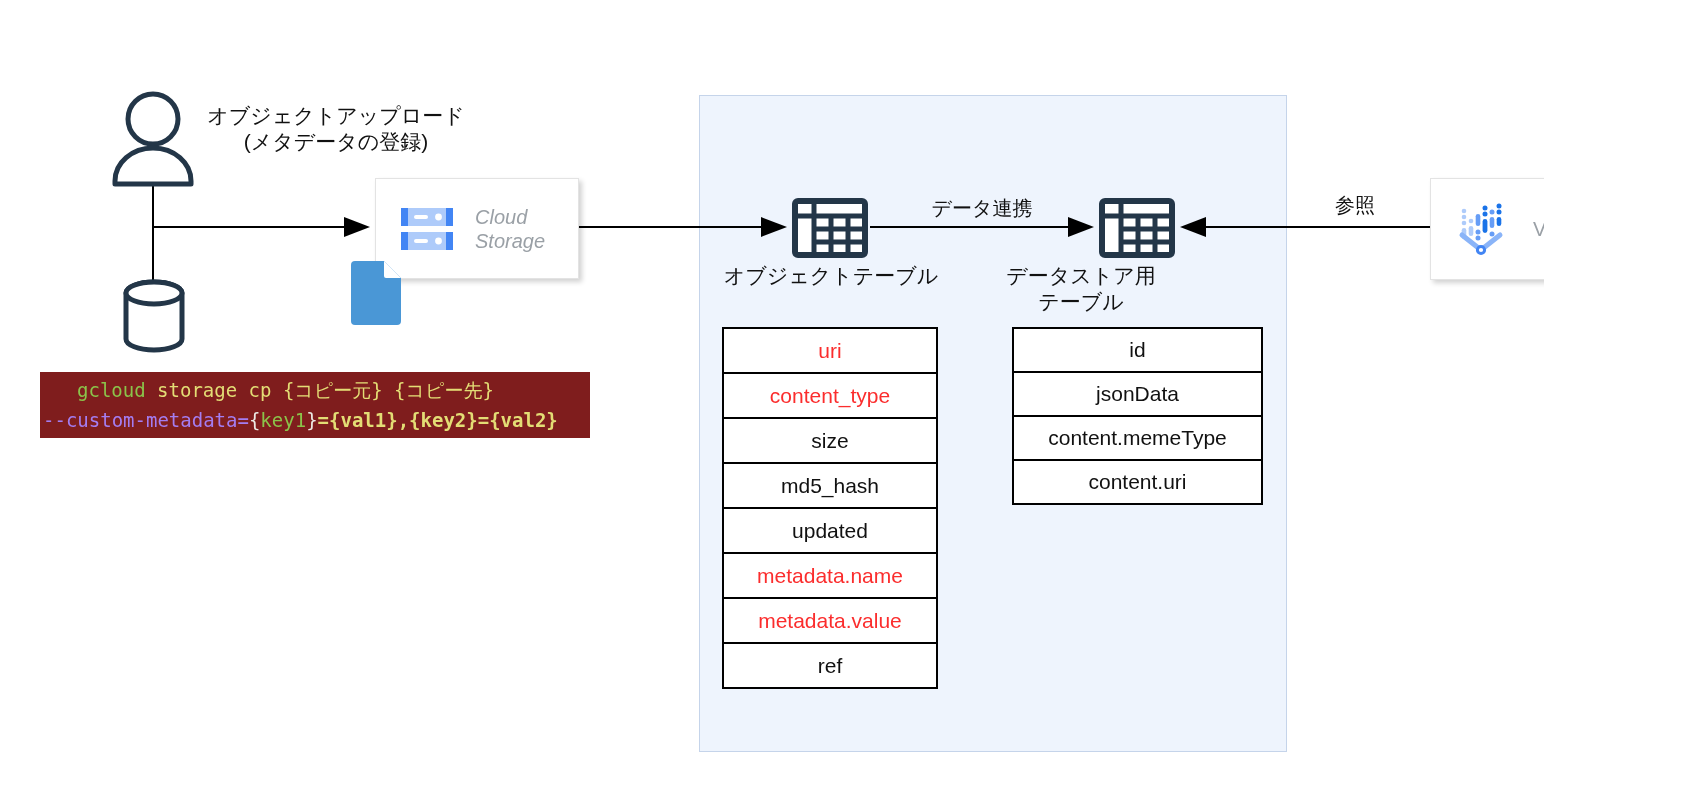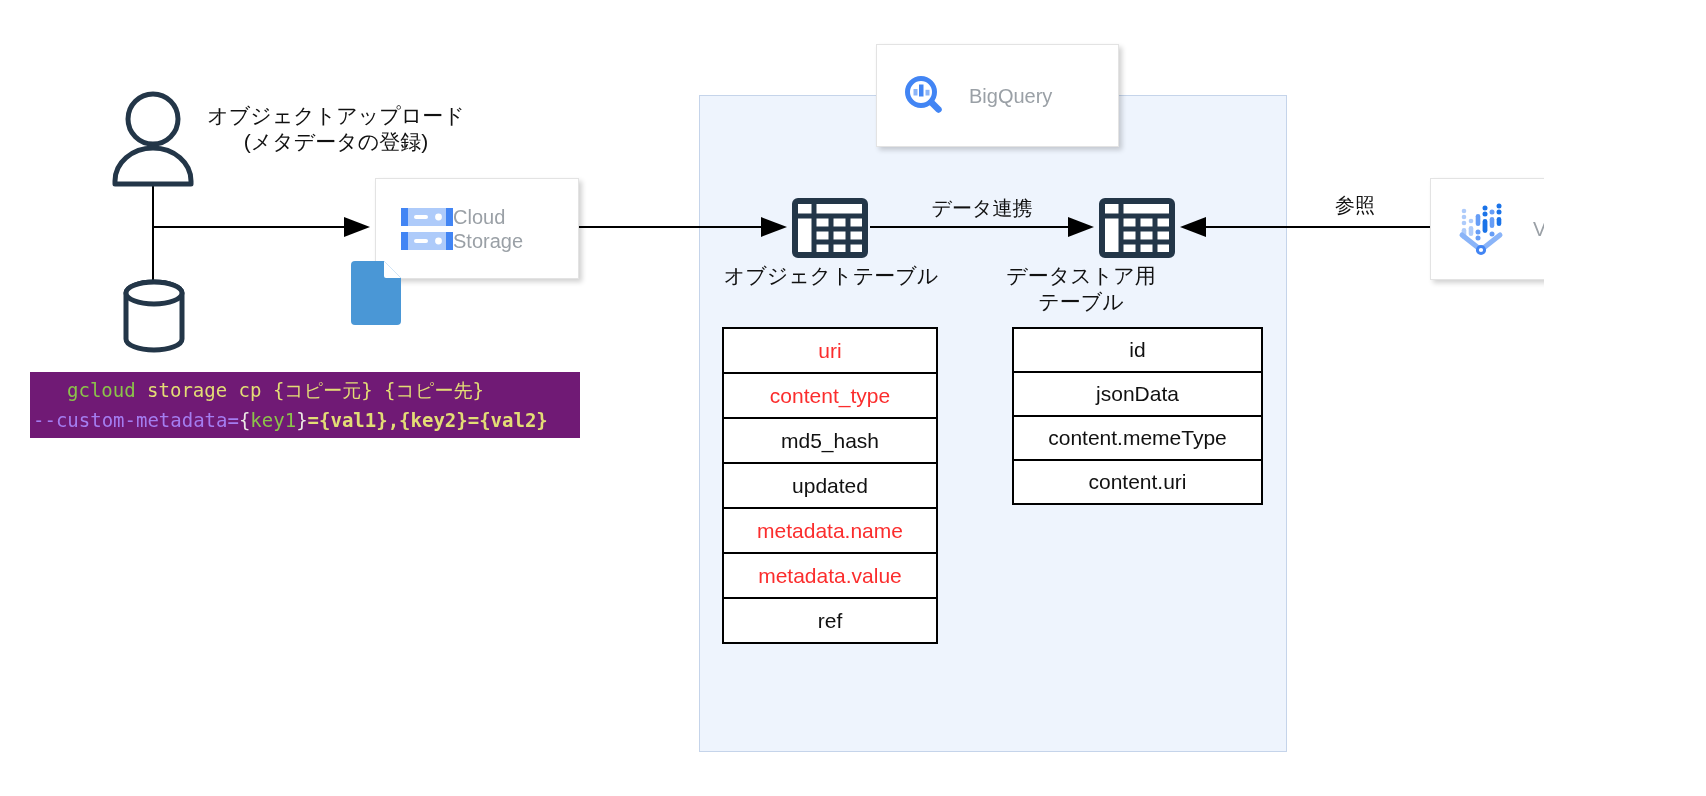--- a/index.html
+++ b/index.html
@@ -13,35 +13,35 @@
           border:1px solid #c5d4ea;z-index:0;}
 
   
   .card{position:absolute;background:#ffffff;border:1px solid #e3e3e3;
         box-shadow:3px 3px 5px rgba(0,0,0,.18);display:flex;align-items:center;z-index:2;}
   .card-cs{left:375px;top:178px;width:202px;height:99px;}
   .card-bq{left:876px;top:44px;width:241px;height:101px;z-index:3;}
   .card-vx{left:1430px;top:178px;width:233px;height:100px;}
   .card-label{color:#9aa0a6;font-size:20px;line-height:24px;}
   .card-cs .card-icon{margin-left:25px;}
-  .card-cs .card-label{width:86px;}
+  .card-cs .card-label{margin-left:22px;width:86px;font-style:italic;}
   .card-bq .card-icon{margin-left:26px;}
   .card-bq .card-label{margin-left:22px;}
   .card-vx .card-icon{margin-left:24px;}
   .card-vx .card-label{margin-left:20px;}
 
   
   .doc-icon{left:350px;top:260px;width:52px;height:66px;z-index:4;}
 
   
   .actor-label{left:206px;top:103px;width:260px;text-align:center;
                font-size:21px;line-height:26px;color:#111;z-index:2;}
 
   
-  .code-block{left:30px;top:372px;width:550px;height:66px;background:#701a75;
+  .code-block{left:40px;top:372px;width:550px;height:66px;background:#7f1d1d;
               z-index:2;padding-top:3px;box-sizing:border-box;}
   .code-line{height:30px;line-height:30px;font-family:"DejaVu Sans Mono","Liberation Mono",monospace;
              font-size:19px;white-space:pre;padding-left:3px;}
   .code-line.indent{padding-left:37px;}
 
   
   .tbl-icon{position:absolute;width:78px;height:62px;z-index:2;}
   .tbl-icon-1{left:791px;top:197px;}
   .tbl-icon-2{left:1098px;top:197px;}
   .icon-label{position:absolute;text-align:center;font-size:21px;line-height:26px;color:#111;z-index:2;}
@@ -123,30 +123,20 @@
       </g>
     </svg>
     <div class="card-label">Cloud Storage</div>
   </div>
 
   <svg class="abs doc-icon" width="52" height="66" viewBox="0 0 52 66">
     <path d="M1 5 a4 4 0 0 1 4 -4 h29 l17 17 v43 a4 4 0 0 1 -4 4 h-42 a4 4 0 0 1 -4 -4 z" fill="#4a97d6"></path>
     <path d="M34 1 l17 17 h-15 a2 2 0 0 1 -2 -2 z" fill="#ffffff"></path>
   </svg>
 
-  <div class="card card-bq">
-    <svg class="card-icon" width="44" height="44" viewBox="0 0 44 44">
-      <circle cx="18" cy="18" r="13.5" fill="none" stroke="#4285f4" stroke-width="5"></circle>
-      <rect x="10.5" y="15" width="4" height="6.5" fill="#8ab4f8"></rect>
-      <rect x="16" y="10.5" width="4.5" height="12" fill="#4285f4"></rect>
-      <rect x="22.5" y="15.8" width="4" height="5.7" fill="#8ab4f8"></rect>
-      <line x1="28.5" y1="28.5" x2="35.5" y2="35.5" stroke="#4285f4" stroke-width="6.5" stroke-linecap="round"></line>
-    </svg>
-    <div class="card-label">BigQuery</div>
-  </div>
 
   <div class="card card-vx">
     <svg class="card-icon" width="58" height="56" viewBox="0 0 58 56">
       <g fill="#aecbfa">
         <circle cx="9" cy="10" r="2.3"></circle>
           <circle cx="9" cy="16" r="2.3"></circle>
           <circle cx="9" cy="22" r="2.3"></circle>
         <rect x="6.7" y="27" width="4.6" height="11" rx="2.3"></rect>
         <circle cx="16" cy="20" r="2.3"></circle>
           <rect x="13.7" y="25" width="4.6" height="10" rx="2.3"></rect>
@@ -197,20 +187,21 @@
     <div>データストア用</div>
     <div>テーブル</div>
   </div>
 
   <div class="edge-label lbl-linkage">データ連携</div>
   <div class="edge-label lbl-ref">参照</div>
 
   <div class="ftable ftable-left">
       <div class="trow" style="color: rgb(251, 45, 45);">uri</div>
       <div class="trow" style="color: rgb(251, 45, 45);">content_type</div>
+      <div class="trow">size</div>
       <div class="trow">md5_hash</div>
       <div class="trow">updated</div>
       <div class="trow" style="color: rgb(251, 45, 45);">metadata.name</div>
       <div class="trow" style="color: rgb(251, 45, 45);">metadata.value</div>
       <div class="trow last">ref</div>
     </div>
   <div class="ftable ftable-right">
       <div class="trow">id</div>
       <div class="trow">jsonData</div>
       <div class="trow">content.memeType</div>

